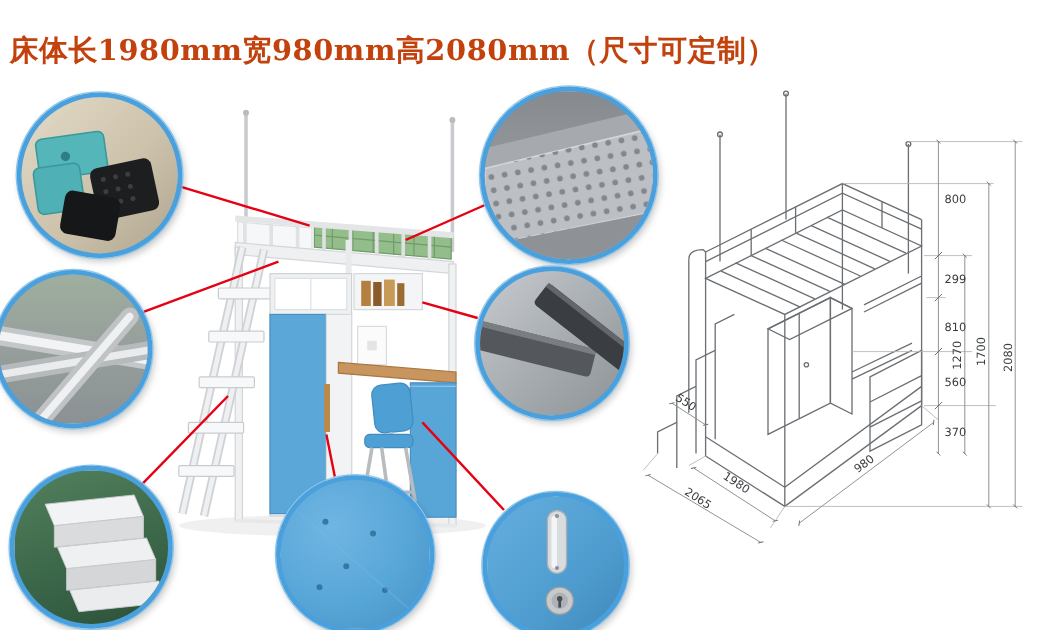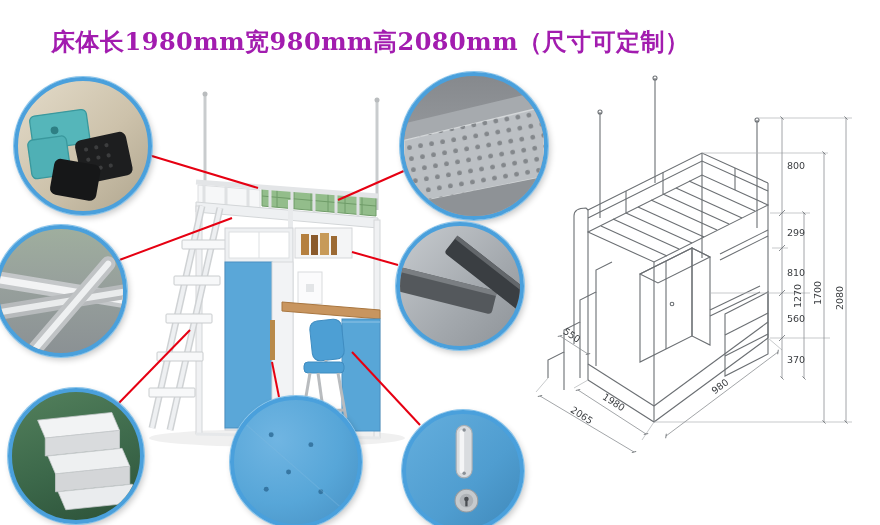--- a/index.html
+++ b/index.html
@@ -4,22 +4,22 @@
 <style>
   html,body { margin:0; padding:0; background:#ffffff; }
   .canvas {
     position:relative; width:880px; height:525px; background:#ffffff;
     overflow:hidden; font-family:"Liberation Sans", sans-serif;
   }
   .layer { position:absolute; left:0; top:0; }
   .title {
     position:absolute; left:8px; top:26px;
     font-family:"DejaVu Serif","Liberation Serif",serif;
-    font-weight:700; font-size:24px; color:#a21caf;
-    letter-spacing:0.5px; white-space:nowrap;margin-left:43px;
+    font-weight:700; font-size:24px; color:#c2410c;
+    letter-spacing:0.5px; white-space:nowrap;
   }
   .callout {
     position:absolute; border-radius:50%; overflow:hidden;
     border:4px solid #4aa0dc;
     box-shadow:0 0 0 1px #8cc6ec, 2px 3px 6px rgba(0,0,0,.22);
   }
   .callout svg { display:block; width:100%; height:100%; }
   .bg-feet   { background:linear-gradient(135deg,#e3dbc9 0%,#cdc2ab 55%,#b0a68f 100%); }
   .bg-tubes  { background:linear-gradient(180deg,#9fae9e 0%,#97a09c 45%,#8b9194 100%); }
   .bg-steps  { background:linear-gradient(160deg,#53805c 0%,#3c684a 55%,#2c5138 100%); }

